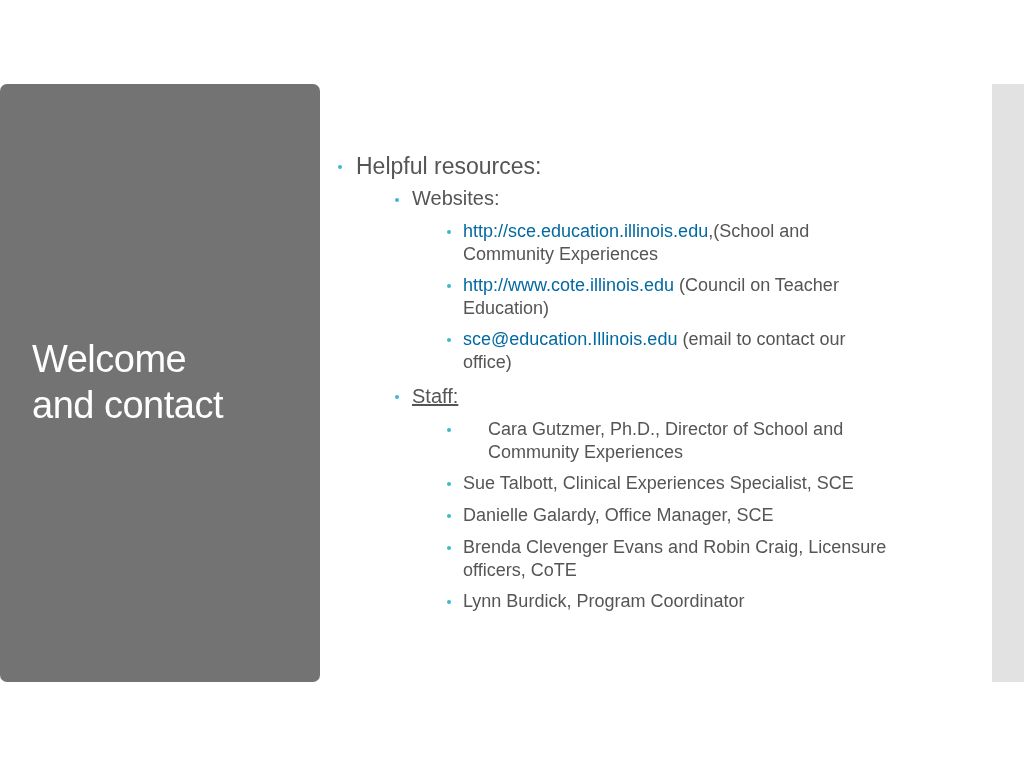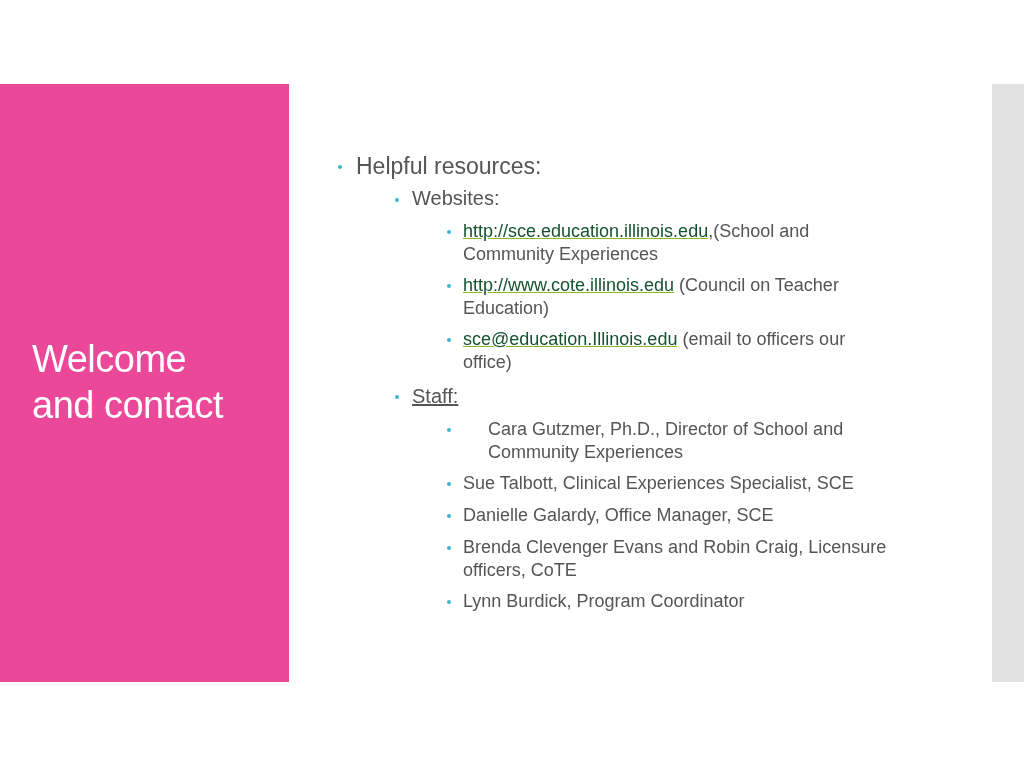--- a/index.html
+++ b/index.html
@@ -2,38 +2,38 @@
 <html><head>
   <meta charset="utf-8">
   <style>
     html, body { margin: 0; padding: 0; }
     body {
       width: 1024px; height: 768px; background: #ffffff; position: relative; overflow: hidden;
       font-family: "Liberation Sans", "DejaVu Sans", sans-serif;
     }
     .slide { position: absolute; left: 0; top: 84px; width: 1024px; height: 598px; background: #ffffff; }
     .left-panel {
-      position: absolute; left: 0; top: 0; width: 289px; height: 598px; background: #ec4899;
+      position: absolute; left: 0; top: 0; width: 320px; height: 598px; background: #737373; border-radius: 7px;
     }
     .title {
       position: absolute; left: 32px; top: 252px; color: #ffffff;
       font-size: 38px; line-height: 46px; letter-spacing: -0.5px; font-weight: normal;
     }
     .right-bar {
       position: absolute; left: 992px; top: 0; width: 32px; height: 598px; background: #e2e2e2;
     }
     .content { position: absolute; left: 0; top: 0; width: 900px; height: 598px; }
     .item { position: absolute; color: #555555; }
     .bullet {
       position: absolute; width: 4px; height: 4px; border-radius: 50%; background: #3fb6d1;
     }
     .l1 { font-size: 23px; line-height: 28px; }
     .l2 { font-size: 20px; line-height: 26px; }
     .l3 { font-size: 18px; line-height: 23px; }
-    .link { color: #14532d; text-decoration: underline; text-decoration-color: #8ab81e; cursor: pointer; }
+    .link { color: #0369a1; text-decoration-color: #8ab81e; cursor: pointer; }
     .txt { color: #555555; }
   </style>
 </head>
 <body>
 
 <div class="slide">
   <div class="left-panel">
     <div class="title">
       <div>Welcome</div>
       <div>and contact</div>
@@ -57,21 +57,21 @@
     </div>
 
     <span class="bullet" style="left:447px; top:200px;"></span>
     <div class="item l3" style="left:463px; top:190px;">
       <div><a class="link">http://www.cote.illinois.edu</a><span class="txt"> (Council on Teacher</span></div>
       <div>Education)</div>
     </div>
 
     <span class="bullet" style="left:447px; top:254px;"></span>
     <div class="item l3" style="left:463px; top:244px;">
-      <div><a class="link">sce@education.Illinois.edu</a><span class="txt"> (email to officers our</span></div>
+      <div><a class="link">sce@education.Illinois.edu</a><span class="txt"> (email to contact our</span></div>
       <div>office)</div>
     </div>
 
     <span class="bullet" style="left:395px; top:311px;"></span>
     <div class="item l2" style="left:412px; top:299px;text-decoration:underline;">Staff:</div>
 
     <span class="bullet" style="left:447px; top:344px;"></span>
     <div class="item l3" style="left:463px; top:334px;margin-left:25px;">
       <div>Cara Gutzmer, Ph.D., Director of School and</div>
       <div>Community Experiences</div>

